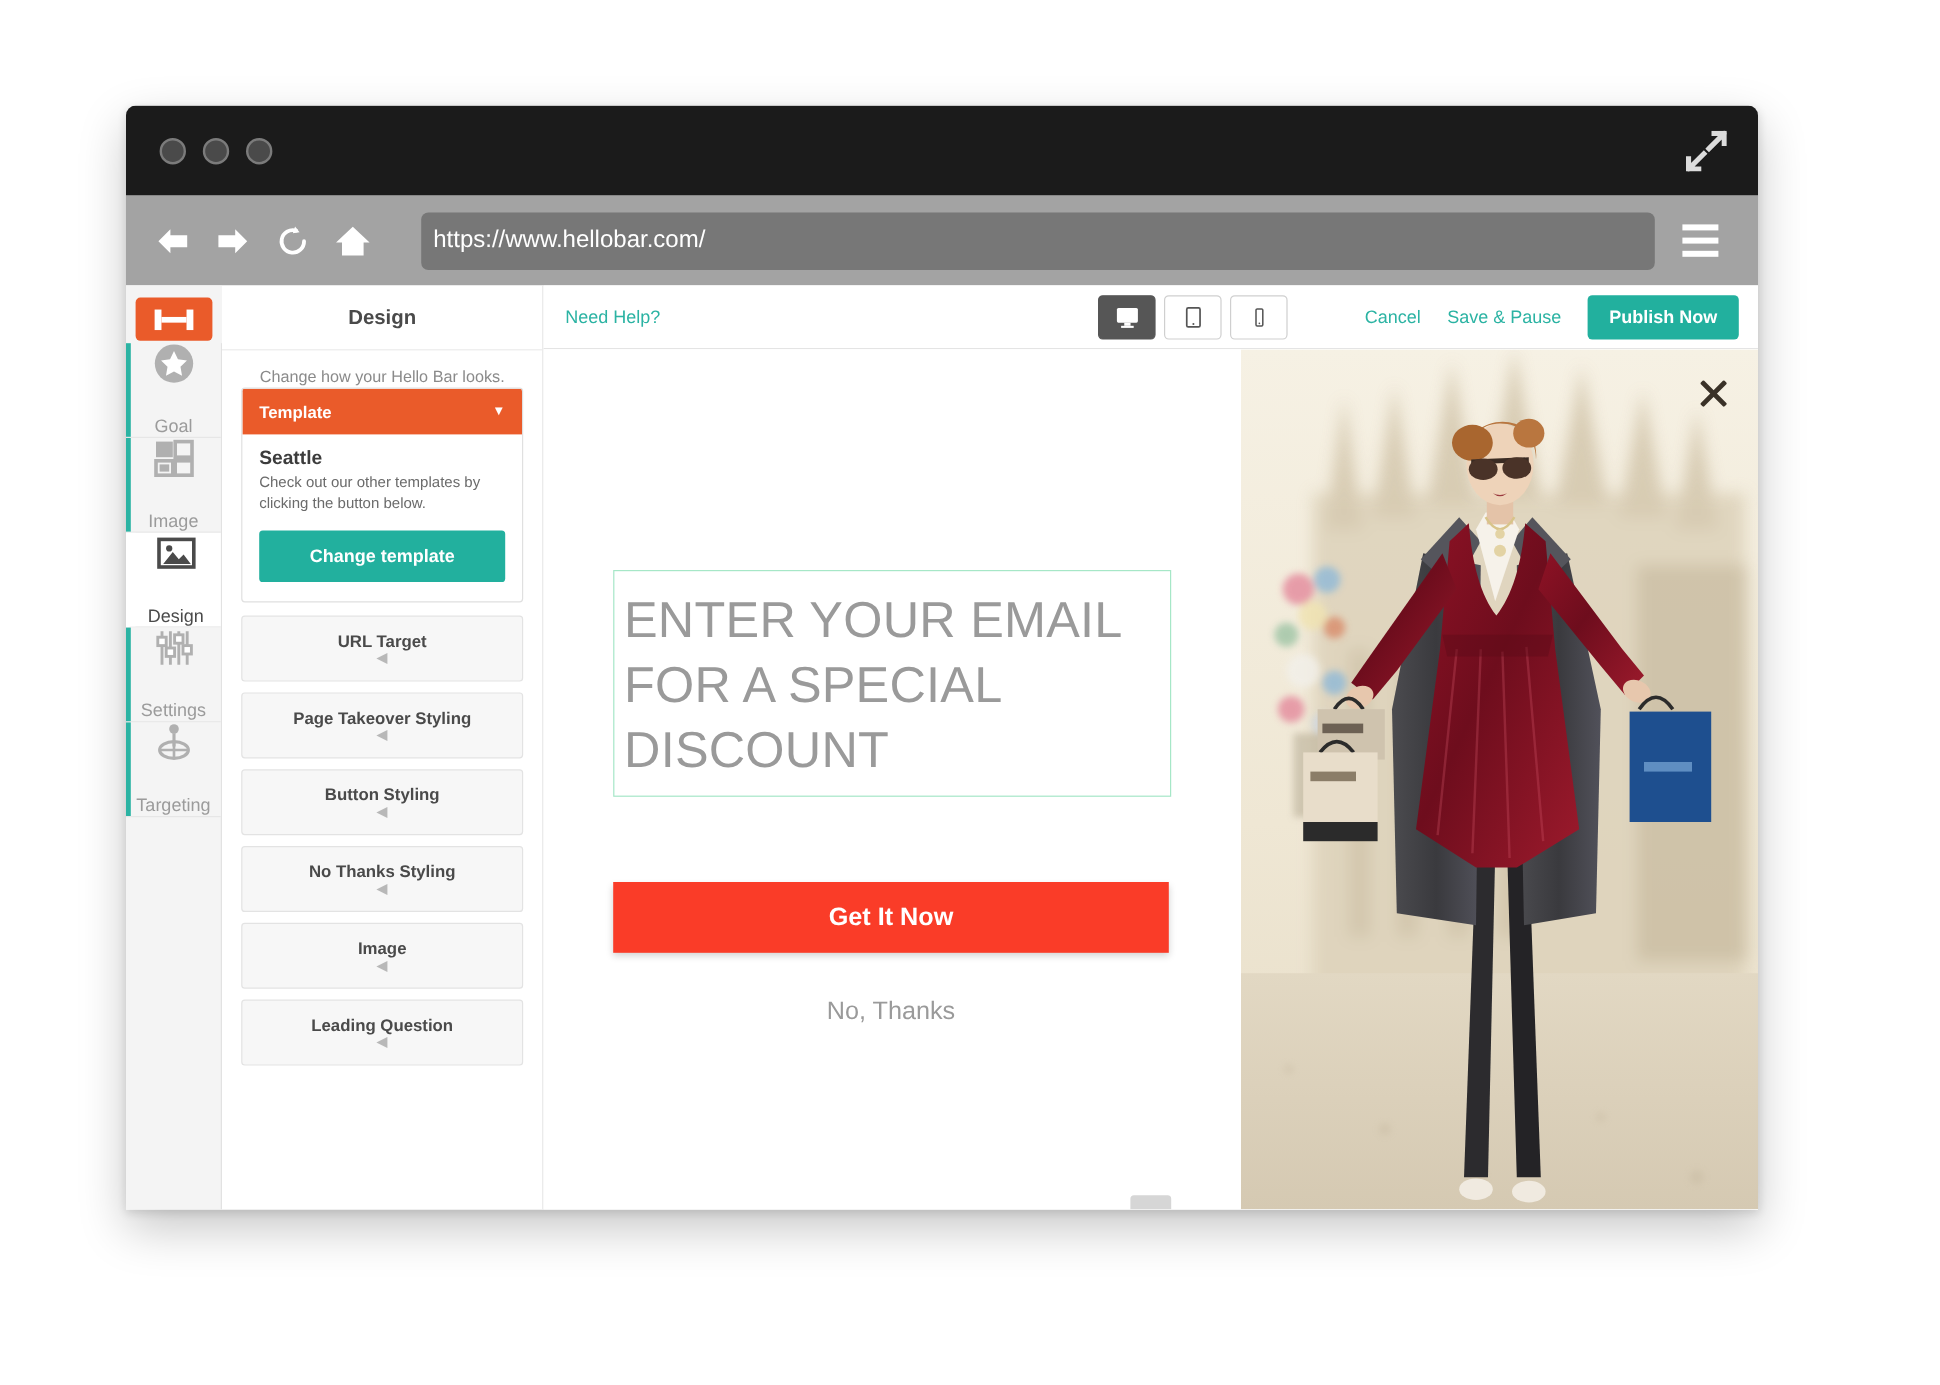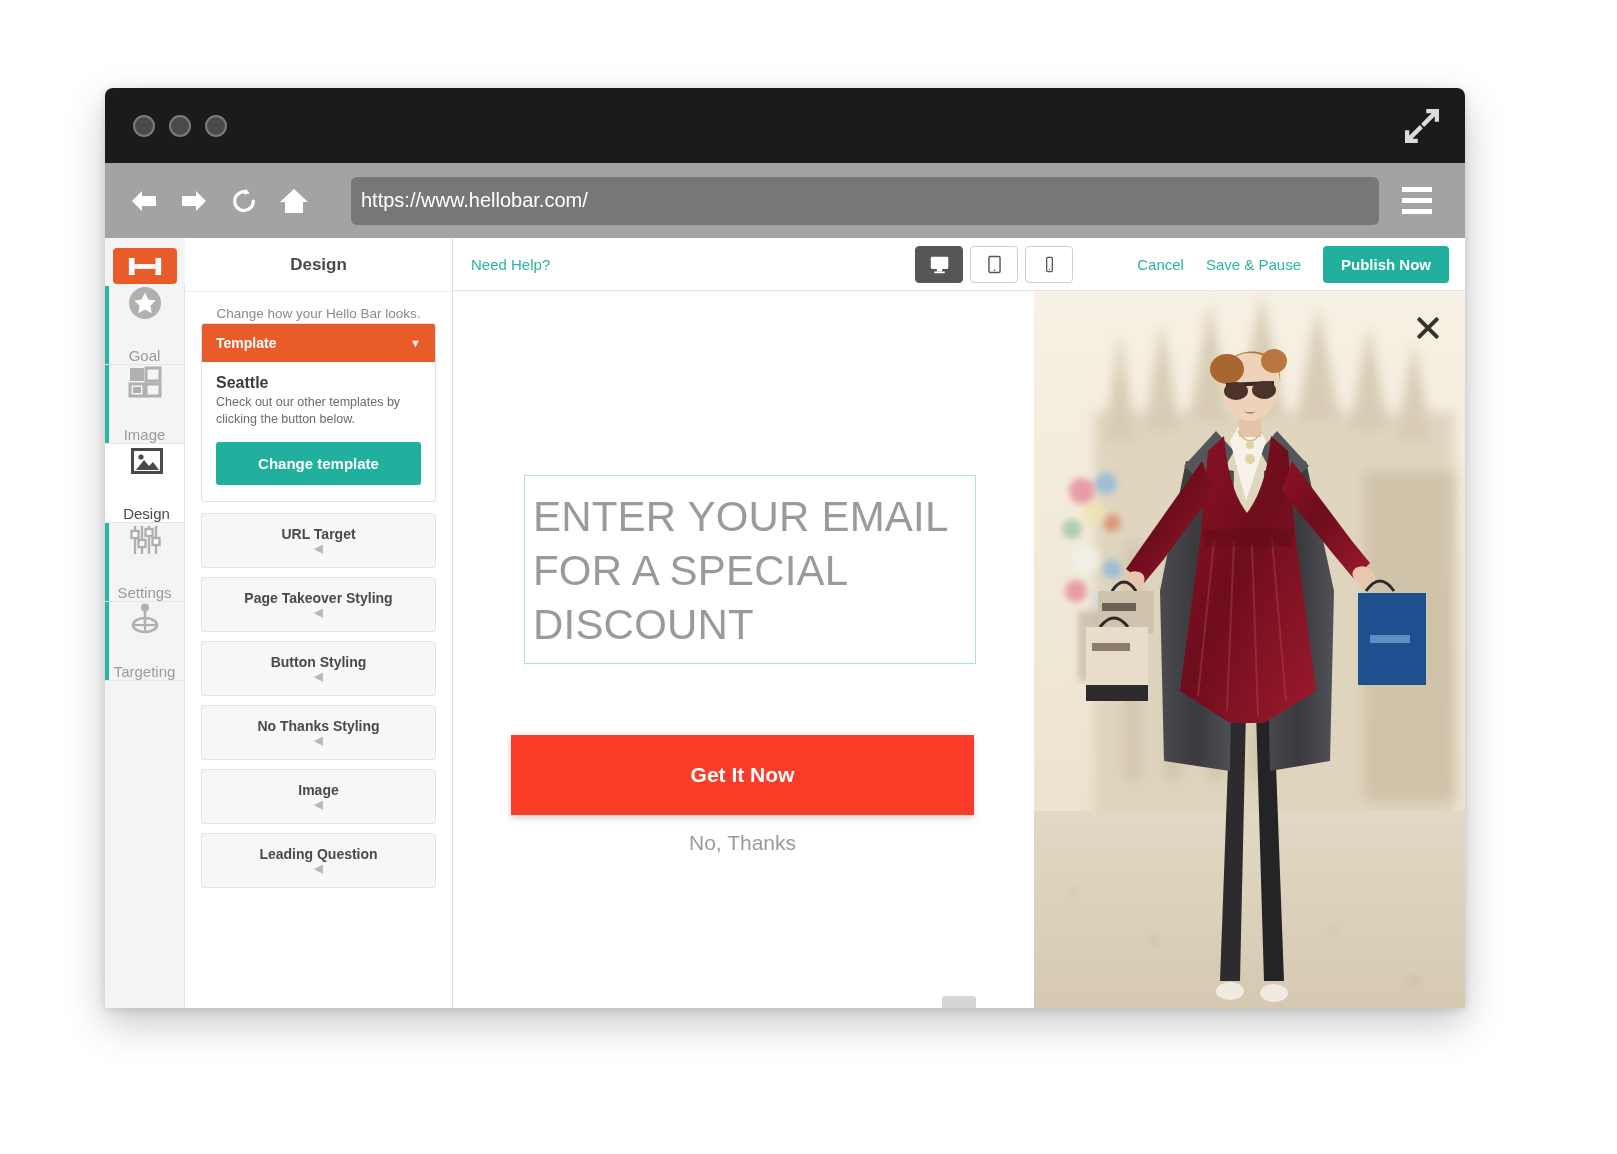--- a/index.html
+++ b/index.html
@@ -105,24 +105,24 @@
     padding:10px 18px;font-size:15px;font-weight:bold;cursor:pointer;font-family:inherit;
   }
 
   
   .canvas{position:relative;height:717px;background:#fff;overflow:hidden;}
   .hero-copy{position:absolute;left:58px;top:184px;width:465px;}
   .headline{
     border:1px solid #a6e7c7;
     padding:14px 6px 12px 8px;
     font-size:42px;line-height:1.28;color:#9a9a9a;letter-spacing:.2px;
-    font-weight:400;box-sizing:border-box;cursor:text;margin-left:13px;
+    font-weight:400;box-sizing:border-box;cursor:text;
   }
   .cta{
-    position:absolute;left:58px;top:444px;width:463px;height:80px;background:#fa3c28;
+    position:absolute;left:58px;top:444px;width:463px;height:59px;background:#fa3c28;
     color:#fff;font-size:21px;font-weight:bold;border:none;cursor:pointer;
     box-shadow:0 3px 6px rgba(0,0,0,.18);font-family:inherit;
   }
   .nothanks{
     position:absolute;left:58px;top:540px;width:463px;text-align:center;
     font-size:21px;color:#9a9a9a;cursor:pointer;
   }
   .bottom-tab{
     position:absolute;left:50%;transform:translateX(-50%);bottom:0;
     width:34px;height:12px;background:#d6d6d6;border-radius:3px 3px 0 0;

